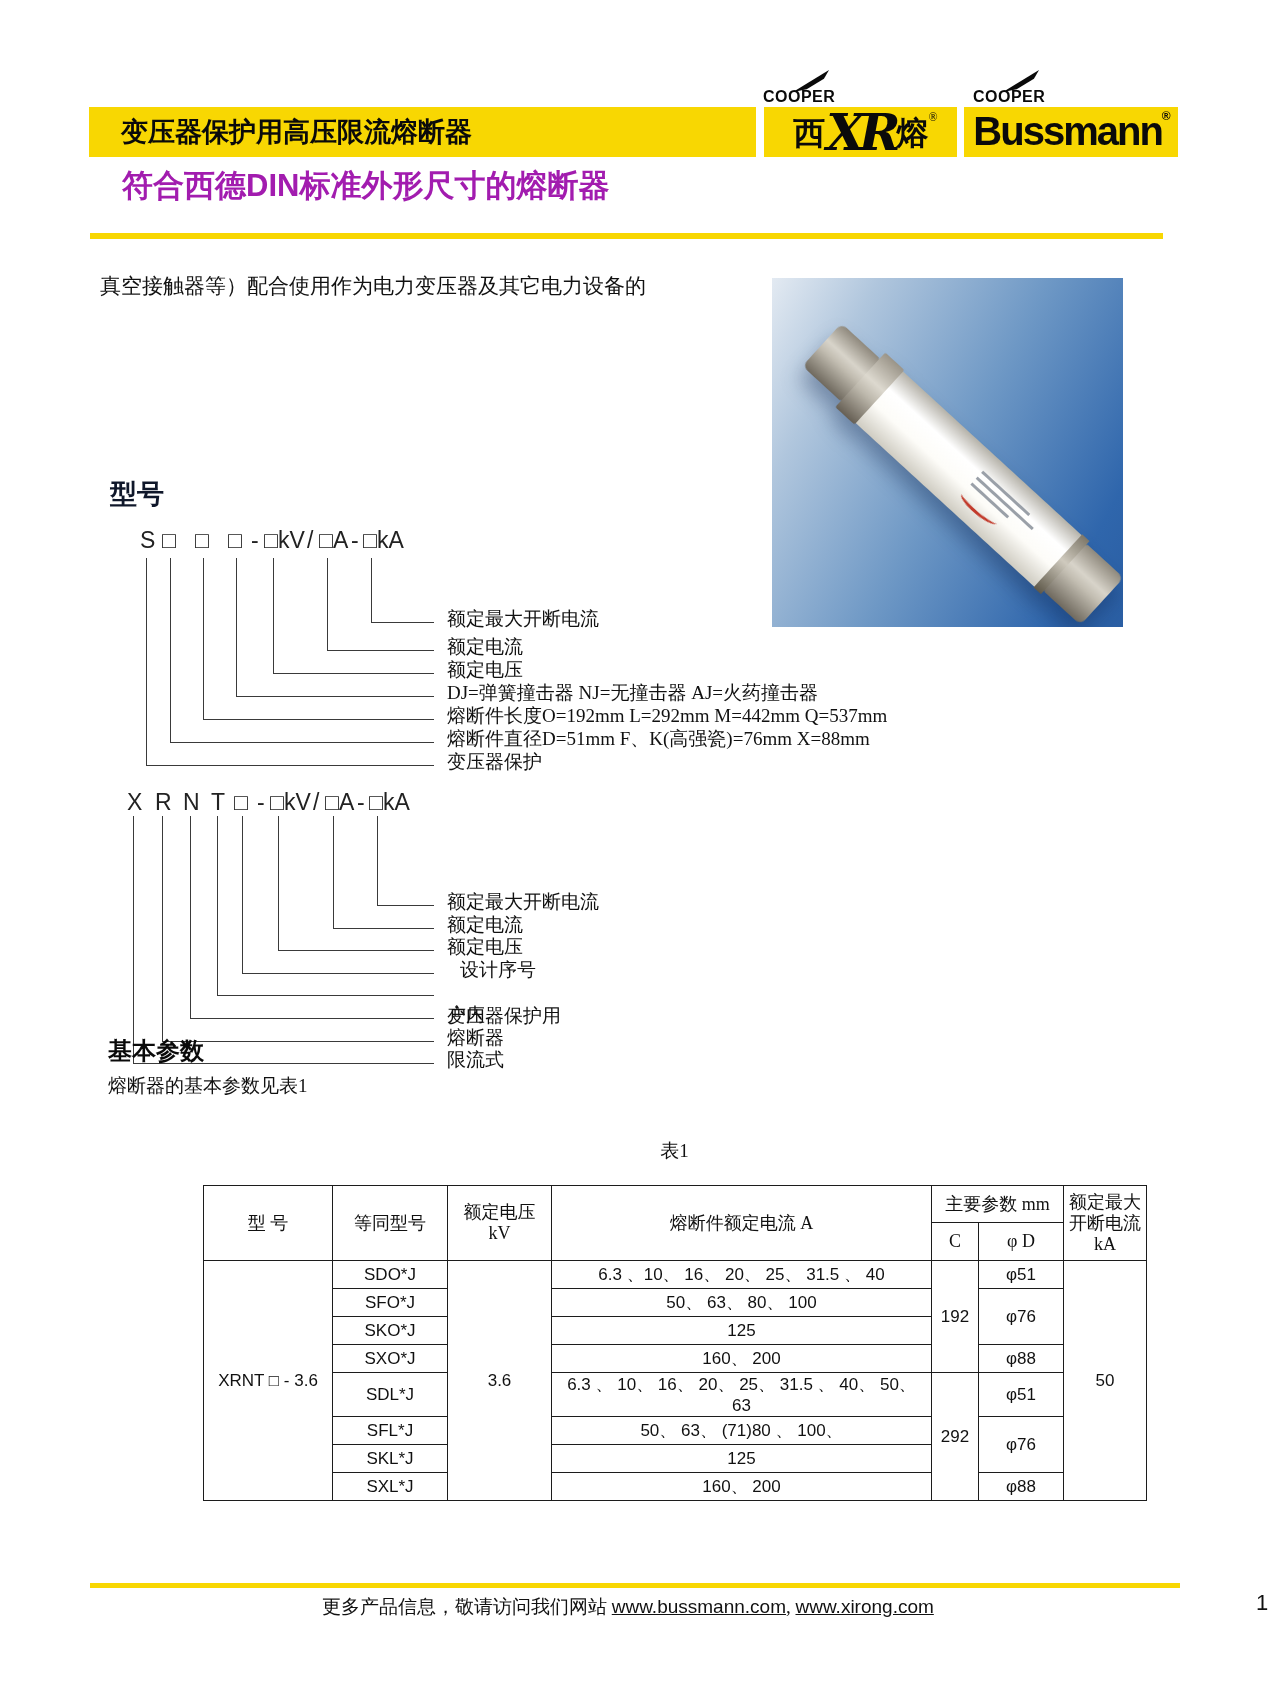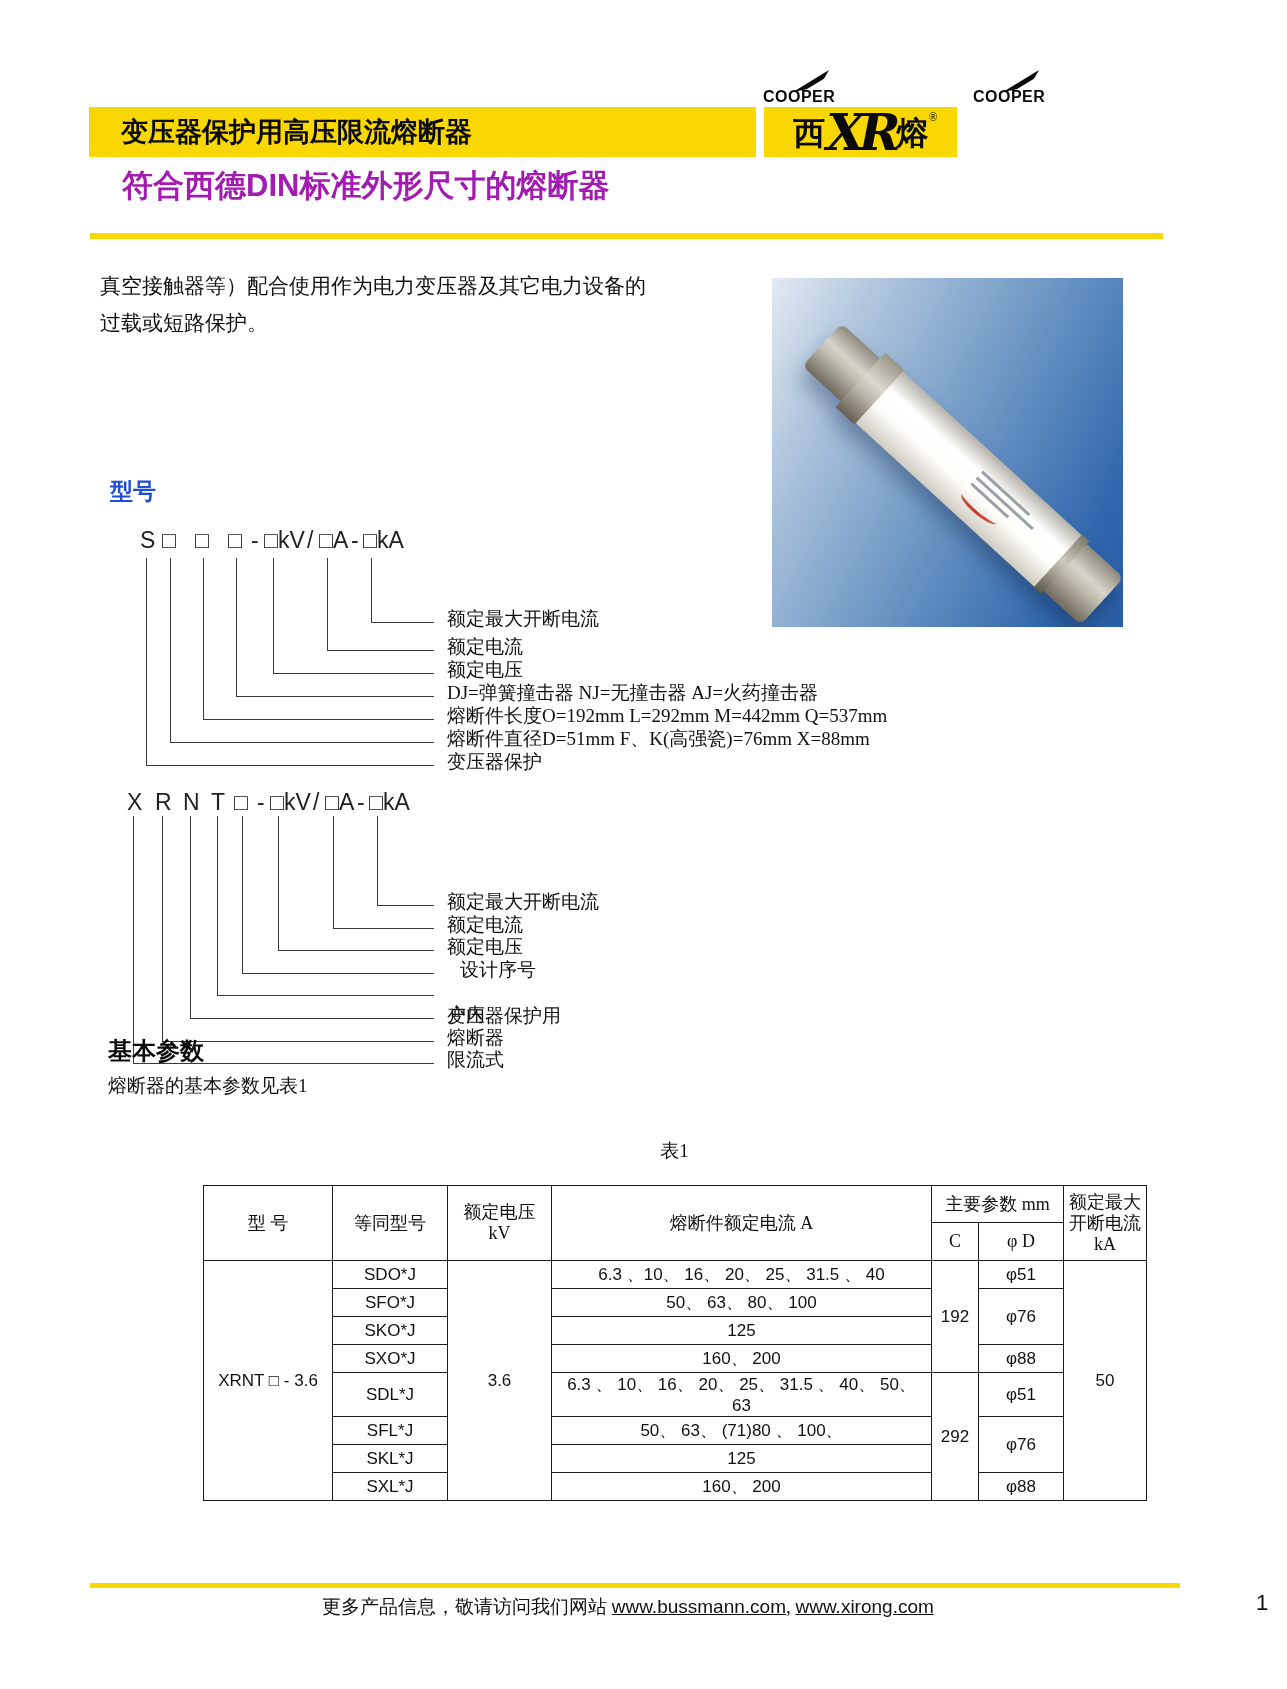--- a/index.html
+++ b/index.html
@@ -48,21 +48,21 @@
   .tube{flex:1;height:70px;background:linear-gradient(180deg,#b5b2a9 0%,#ffffff 32%,#fdfcf8 62%,#cfccc2 100%);position:relative;}
   .ring{width:10px;height:72px;background:linear-gradient(180deg,#7d7769,#cfcabe 45%,#5e5849);}
   .cap-bot{width:50px;height:64px;border-radius:2px 7px 7px 2px;}
   .fuse-label{position:absolute;left:52%;top:14px;width:86px;height:44px;}
   .fuse-label .tl{height:3px;background:#9aa0a8;margin:5px 0;}
   .fuse-label .tl.w1{width:64px;} .fuse-label .tl.w2{width:76px;} .fuse-label .tl.w3{width:50px;}
   .fuse-label .red{width:46px;height:10px;border-bottom:3px solid #c23a2b;border-radius:0 0 60% 40%;}
 
   
   .h-model{position:absolute;left:110px;top:476px;font-family:"Liberation Sans","DejaVu Sans",sans-serif;
-           font-weight:bold;font-size:23px;color:#1d4ed8;}
+           font-weight:bold;font-size:27px;color:#0f172a;}
   .h-params{position:absolute;left:108px;top:1035px;font-family:"Liberation Sans","DejaVu Sans",sans-serif;
             font-weight:bold;font-size:24px;color:#0a0a0a;}
   .params-note{position:absolute;left:108px;top:1073px;font-size:19px;}
 
   
   .code-token{position:absolute;font-family:"Liberation Sans","DejaVu Sans",sans-serif;font-size:23px;color:#222;white-space:nowrap;}
   .connector{position:absolute;border-left:1.4px solid #3a3a3a;border-bottom:1.4px solid #3a3a3a;}
   .dlabel{position:absolute;font-size:19px;color:#111;white-space:nowrap;height:21px;line-height:21px;}
 
   
@@ -95,27 +95,29 @@
     <div class="flag"></div>
     <span class="ctext">COOPER</span>
   </div>
 
   <div class="ybar ybar-left">
     <span class="category">变压器保护用高压限流熔断器</span>
   </div>
   <div class="ybar ybar-mid">
     <span class="xrlogo"><span class="xi">西</span><span class="xr">XR</span><span class="rong">熔</span><span class="reg">®</span></span>
   </div>
+  <div class="ybar ybar-right">
+    <span class="bussmann"><span>Bussmann</span><span class="reg">®</span></span>
+  </div>
 
   <div class="doc-title">符合西德DIN标准外形尺寸的熔断器</div>
   <div class="title-underline"></div>
 
   <div class="intro">
     <div>真空接触器等）配合使用作为电力变压器及其它电力设备的</div>
-    <div>过载或短路保护。</div>
   </div>
 
   <div class="photo">
     <div class="fuse">
       <div class="cap cap-top"></div>
       <div class="collar"></div>
       <div class="tube">
         <div class="fuse-label">
           <div class="tl w1"></div>
             <div class="tl w2"></div>

